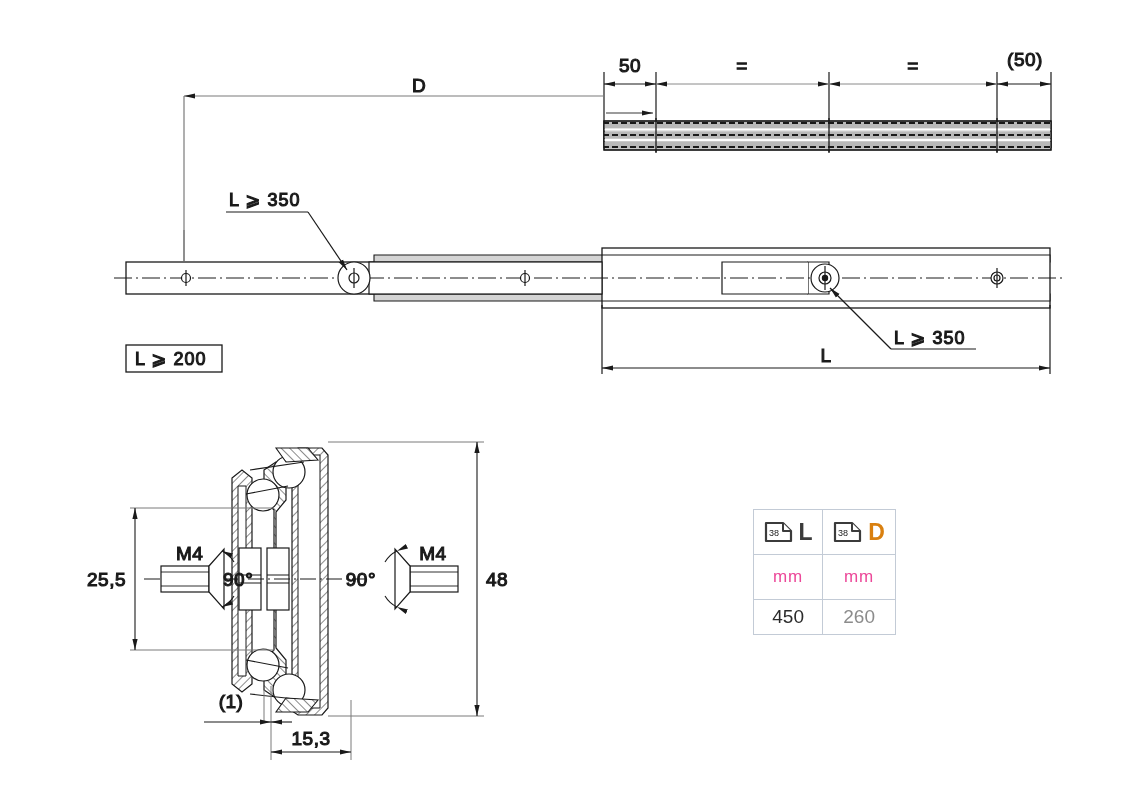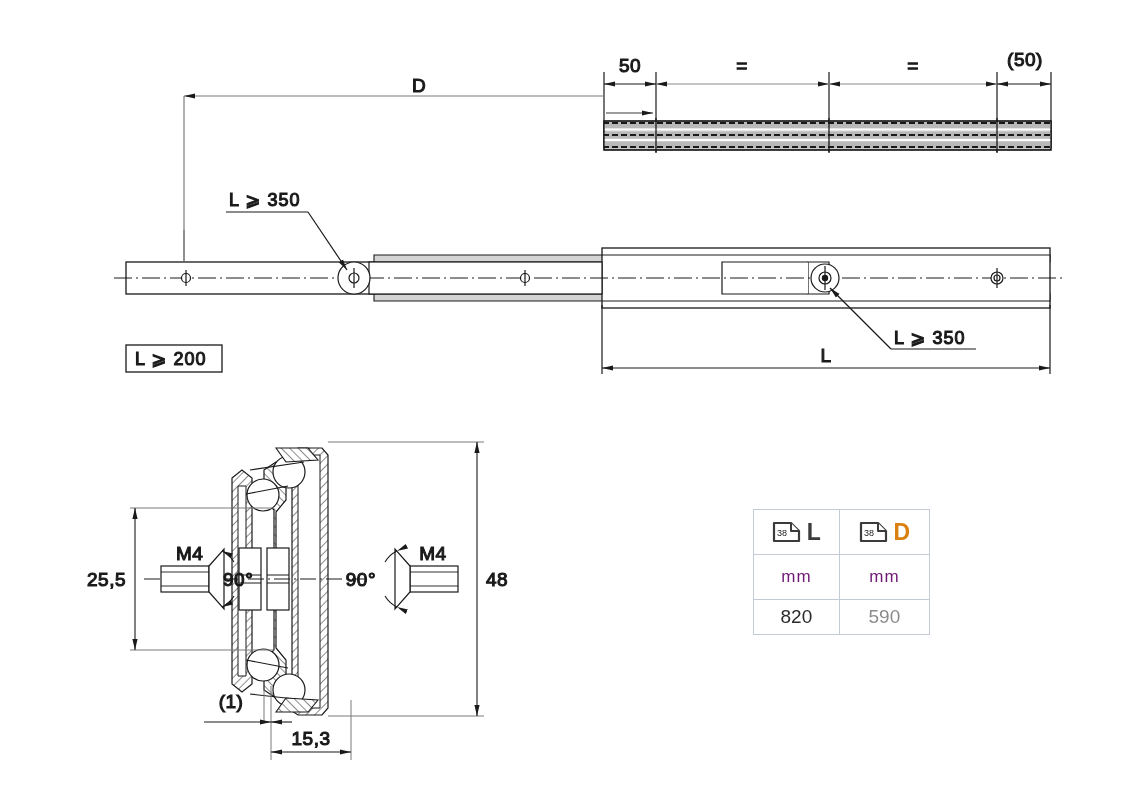--- a/index.html
+++ b/index.html
@@ -34,21 +34,21 @@
     font-family: "Liberation Sans", sans-serif;
     font-size: 18px;
     fill: #1a1a1a;
     letter-spacing: 1px;
   }
   
   #spec-table {
     position: absolute;
     left: 717px;
     top: 509px;
-    width: 177px;
+    width: 143px;
     border-collapse: collapse;
     font-family: "Liberation Sans", sans-serif;
   }
   #spec-table td {
     border: 1px solid #c3cbd6;
     padding: 0;
     text-align: center;
     vertical-align: middle;
     background: #ffffff;
   }
@@ -64,21 +64,21 @@
   .sym-letter {
     font-size: 23px;
     font-weight: bold;
     line-height: 1;
   }
   .sym-letter.l-col { color: #3b3b3b; }
   .sym-letter.d-col { color: #d98010; }
   .unit-cell {
     height: 44px;
     font-size: 17px;
-    color: #701a75;
+    color: #ec4899;
     letter-spacing: 1px;
   }
   .val-cell {
     height: 34px;
     text-align: right;
     padding-right: 13px;
     font-size: 19px;
   }
   .val-cell.primary { color: #2b2b2b; }
   .val-cell.secondary { color: #8c8c8c; }
@@ -337,19 +337,19 @@
             </svg>
             <span class="sym-letter d-col">D</span>
           </div>
         </td>
       </tr>
       <tr>
         <td class="unit-cell">mm</td>
         <td class="unit-cell">mm</td>
       </tr>
       <tr>
-        <td class="val-cell primary">820</td>
-        <td class="val-cell secondary">590</td>
+        <td class="val-cell primary">450</td>
+        <td class="val-cell secondary">260</td>
       </tr>
     </tbody>
   </table>
 
 </div>
 
 </body></html>

